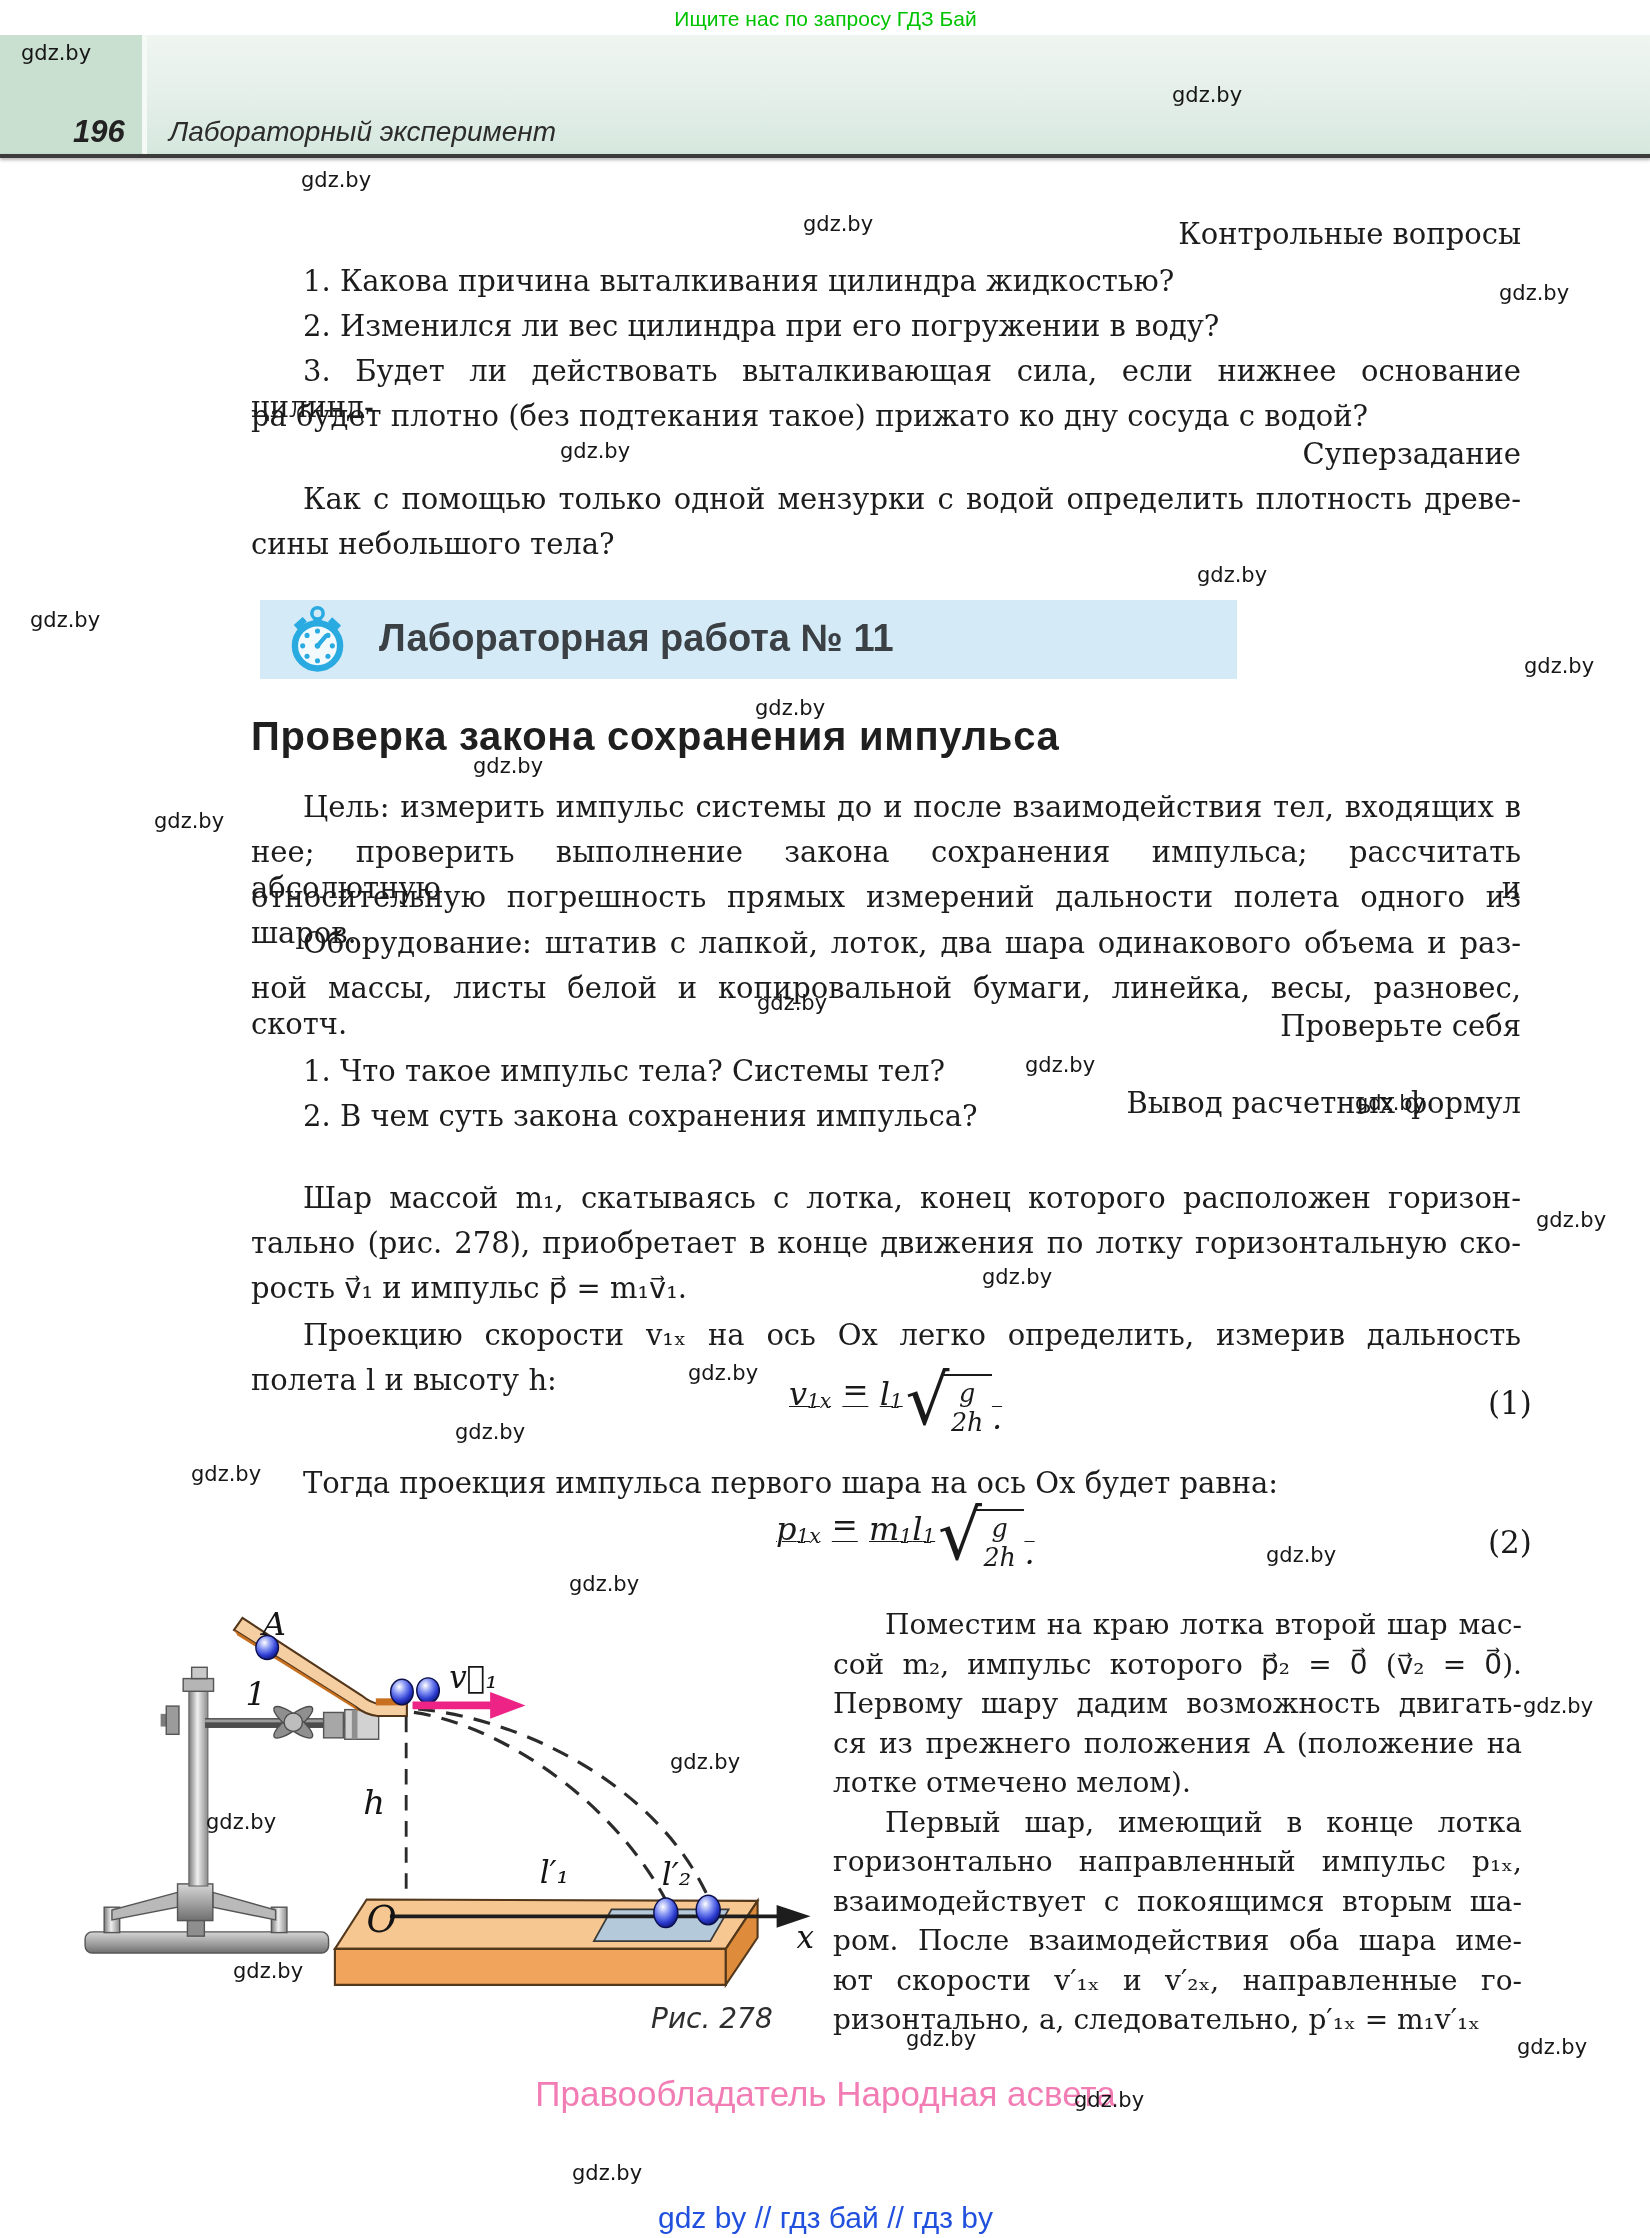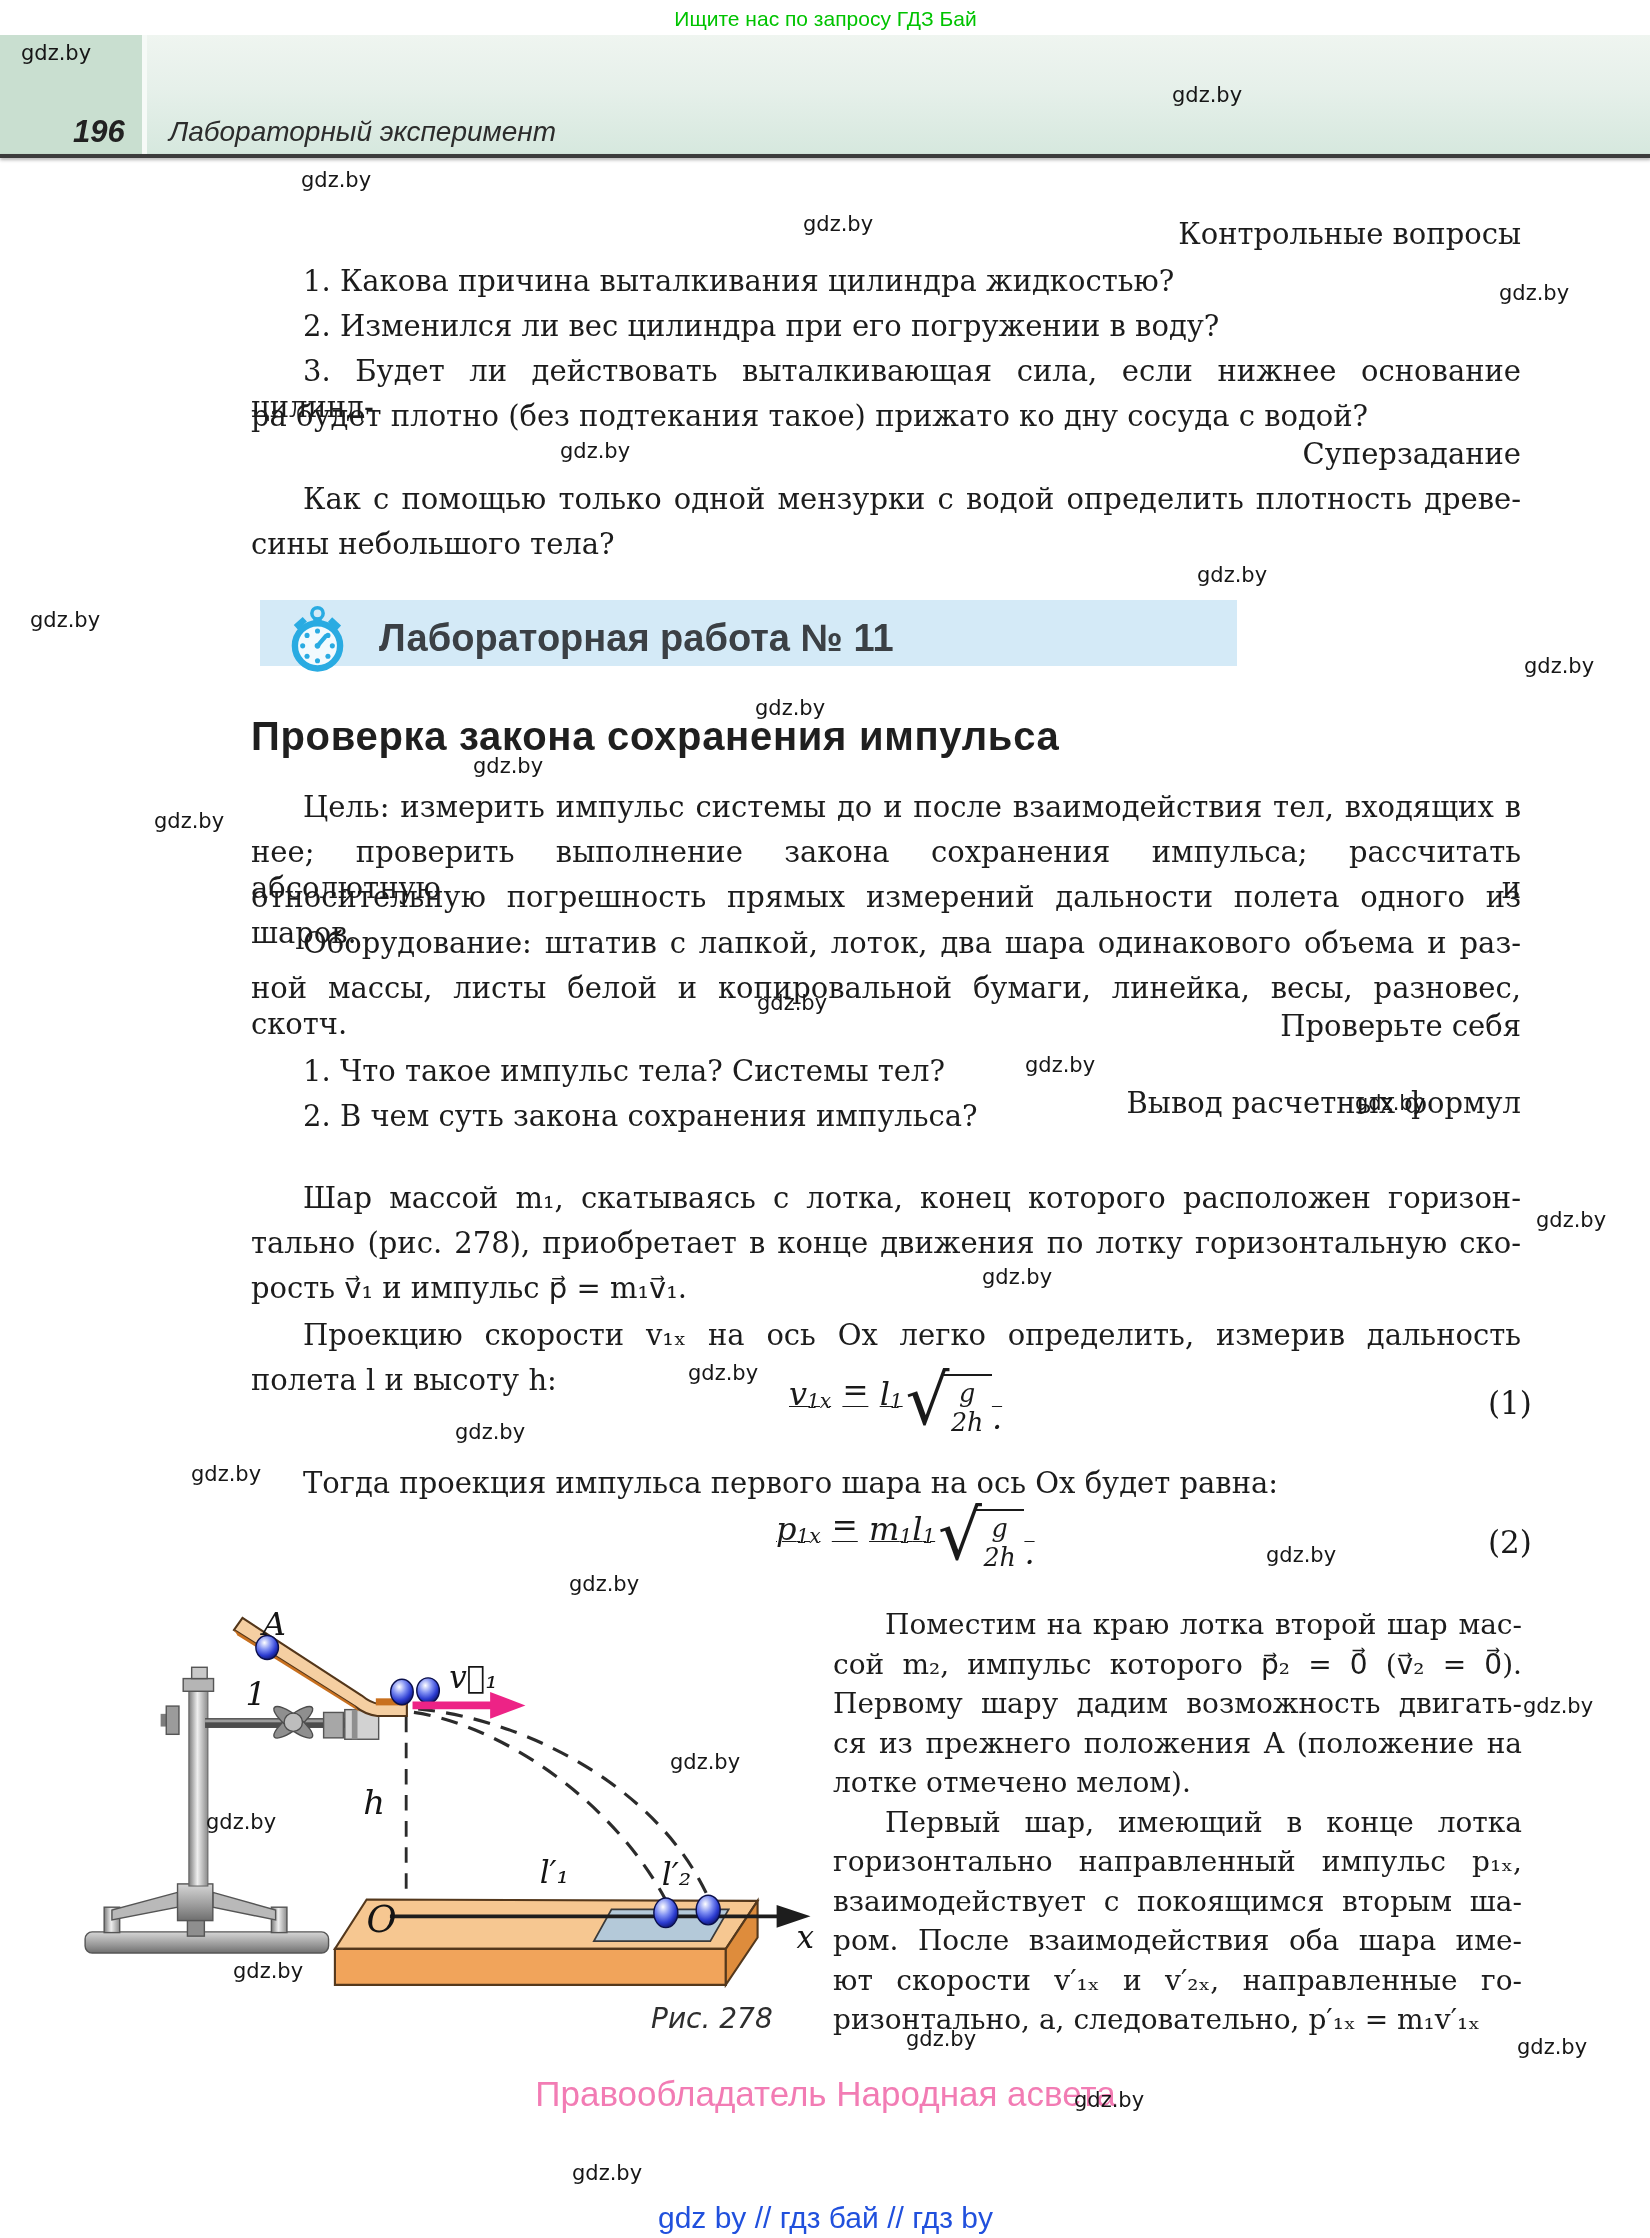--- a/index.html
+++ b/index.html
@@ -16,21 +16,21 @@
   .pagenum{position:absolute;left:73px;top:114px;font:bold italic 31px "Liberation Sans",sans-serif;color:#222;}
   .chapter{position:absolute;left:169px;top:116px;font:italic 28px "Liberation Sans",sans-serif;color:#2c2c2c;}
   
   .tl{position:absolute;left:251px;width:1270px;font-size:29px;line-height:1.25;}
   .rl{position:absolute;left:833px;width:689px;font-size:28px;line-height:1.25;}
   .ind{text-indent:52px;}
   .just{text-align:justify;text-align-last:justify;}
   .bold{font-weight:normal;text-align:right;}
   .tl b,.rl b{font-weight:normal;margin-top:35px;}
   
-  .lab-banner{position:absolute;left:260px;top:600px;width:977px;height:66px;background:#d4eaf7;}
+  .lab-banner{position:absolute;left:260px;top:600px;width:977px;height:79px;background:#d4eaf7;}
   .lab-banner .label{position:absolute;left:119px;top:17px;font:bold 38px "Liberation Sans",sans-serif;color:#3b4045;}
   .lab-banner svg{position:absolute;left:25.4px;top:4.2px;}
   .page-title{position:absolute;left:251px;top:714px;font:bold 40px "Liberation Sans",sans-serif;color:#1f1f1f;letter-spacing:0.7px;}
   
   .eq{position:absolute;white-space:nowrap;font-style:italic;color:#1a1a1a;text-decoration:underline;}
   .ev{font-size:32px;}
   .es{font-size:20px;}
   .erel{font-style:normal;font-size:31px;padding:0 11.3px;vertical-align:4.2px;}
   .rad{display:inline-flex;align-items:flex-start;vertical-align:middle;margin-left:2.8px;}
   .rs{font-size:69px;line-height:.95;font-style:normal;}

